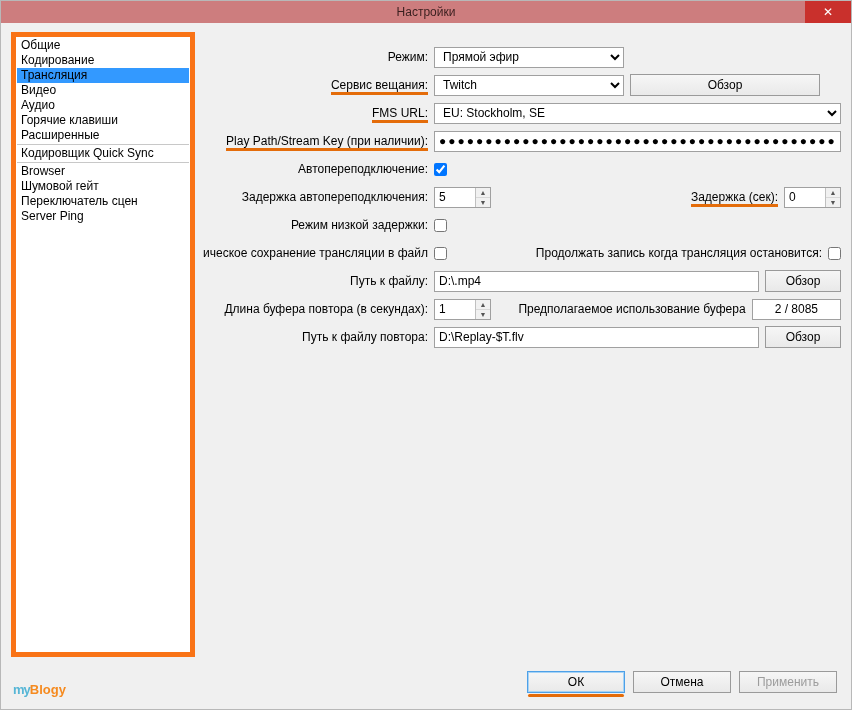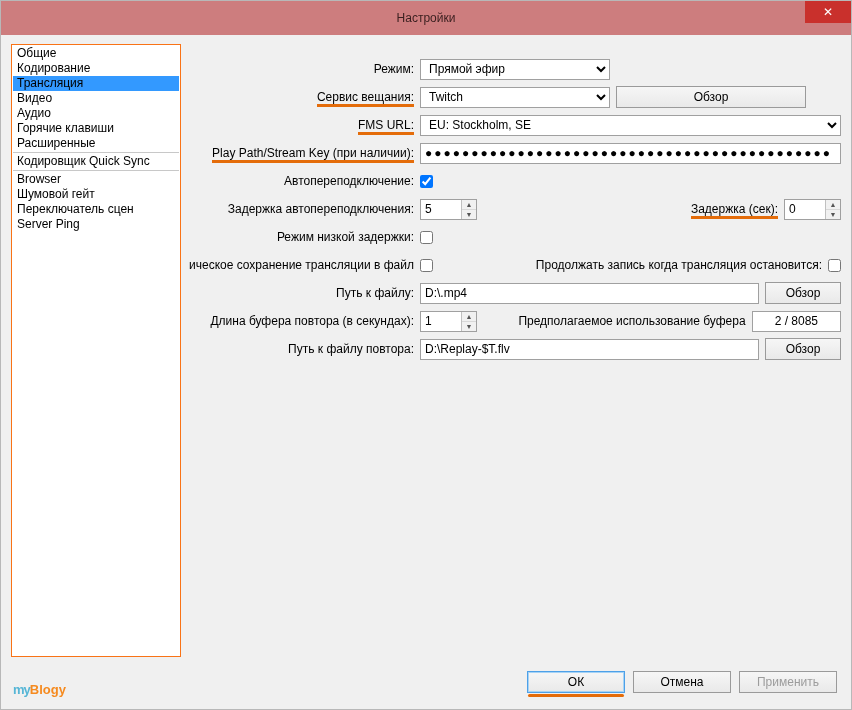--- a/index.html
+++ b/index.html
@@ -7,21 +7,21 @@
   body {
     width: 852px; height: 710px;
     font-family: "Segoe UI", Tahoma, sans-serif;
     font-size: 12px;
     background: #fff;
     border: 1px solid #b8b8b8;
     display: flex; flex-direction: column;
     position: relative;
   }
   .titlebar {
-    height: 34px;
+    height: 22px;
     background: #cd7d7e;
     display: flex; align-items: center; justify-content: center;
     position: relative;
     color: #3a1f1f;
   }
   .titlebar .title { font-size: 12px; }
   .titlebar .close {
     position: absolute; right: 0; top: 0;
     width: 46px; height: 22px;
     background: #c9302c;
@@ -37,23 +37,23 @@
     display: flex; flex-direction: column;
     gap: 8px;
   }
   .cols {
     flex: 1;
     display: flex; gap: 8px;
     align-items: stretch;
     min-height: 0;
   }
   .sidebar {
-    width: 170px;
+    width: 184px;
     background: #fff;
-    border: 1px solid #f97316;
+    border: 5px solid #f97316;
     overflow: auto;
     padding: 1px;
   }
   .sidebar .item {
     padding: 0 4px;
     height: 15px; line-height: 15px;
     white-space: nowrap;
     color: #000;
     cursor: default;
     margin-bottom: 0;

